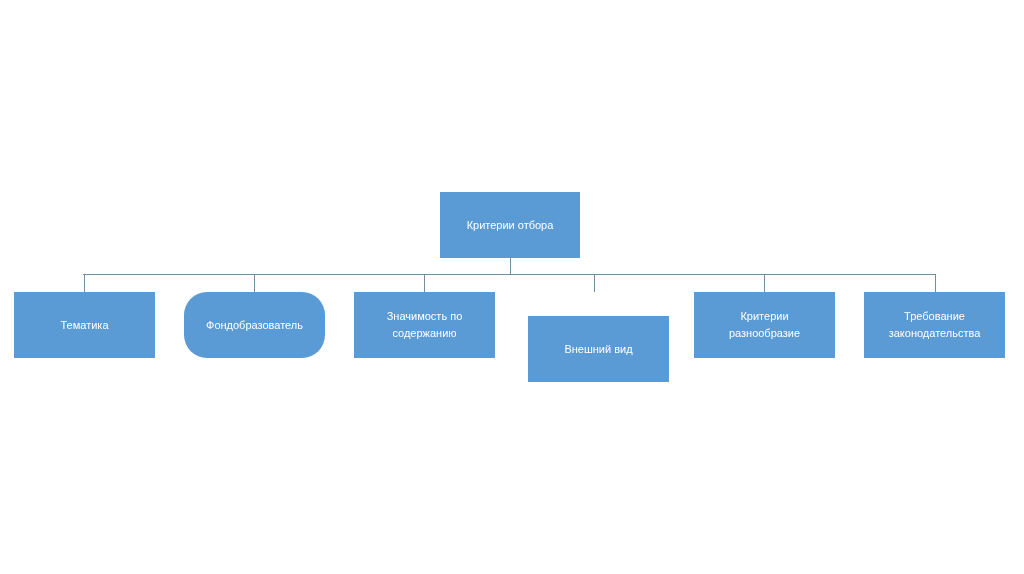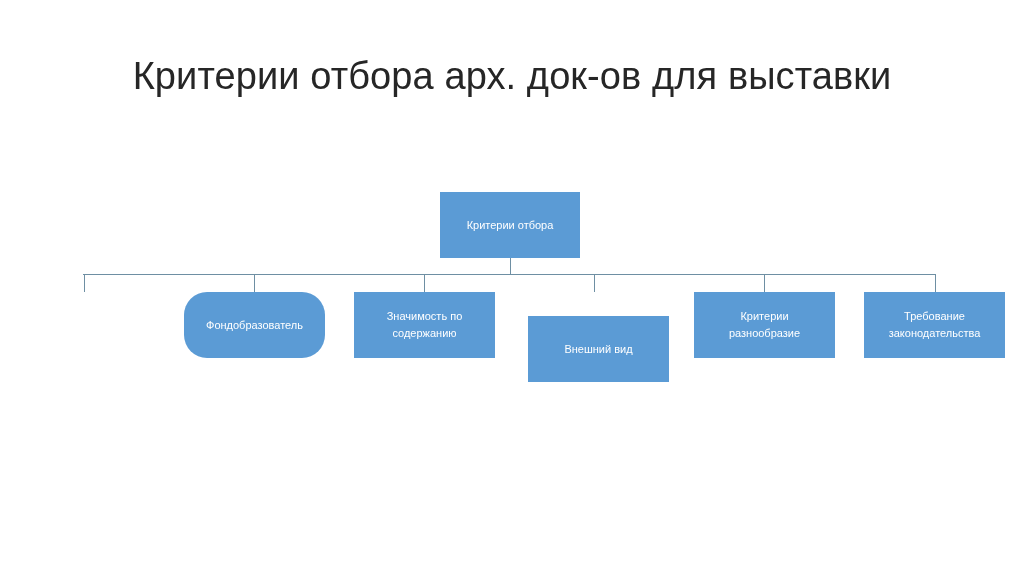--- a/index.html
+++ b/index.html
@@ -102,39 +102,41 @@
   .drop-line {
     top: 274px;
     height: 18px;
   }
 </style>
 </head>
 <body>
 
 <div id="slide">
 
-  <div id="slide-title">Критерии отбора арх. док-ов для выставки</div>
 
   <div id="org-chart">
 
     <div class="node" id="root-node">
       <span class="node-label">Критерии отбора</span>
     </div>
 
     <div class="connector v-line" id="root-stem"></div>
 
     <div class="connector h-line" id="trunk-bar"></div>
 
     <div class="connector v-line drop-line" style="left:84px;"></div>
     <div class="connector v-line drop-line" style="left:254px;"></div>
     <div class="connector v-line drop-line" style="left:424px;"></div>
     <div class="connector v-line drop-line" style="left:594px;"></div>
     <div class="connector v-line drop-line" style="left:764px;"></div>
     <div class="connector v-line drop-line" style="left:935px;"></div>
 
+    <div class="node child-node" style="left:14px;">
+      <span class="node-label">Тематика</span>
+    </div>
 
     <div class="node child-node" style="left:184px;border-radius:23px;">
       <span class="node-label">Фондобразователь</span>
     </div>
 
     <div class="node child-node" style="left:354px;">
       <span class="node-label">Значимость по
 содержанию</span>
     </div>
 

